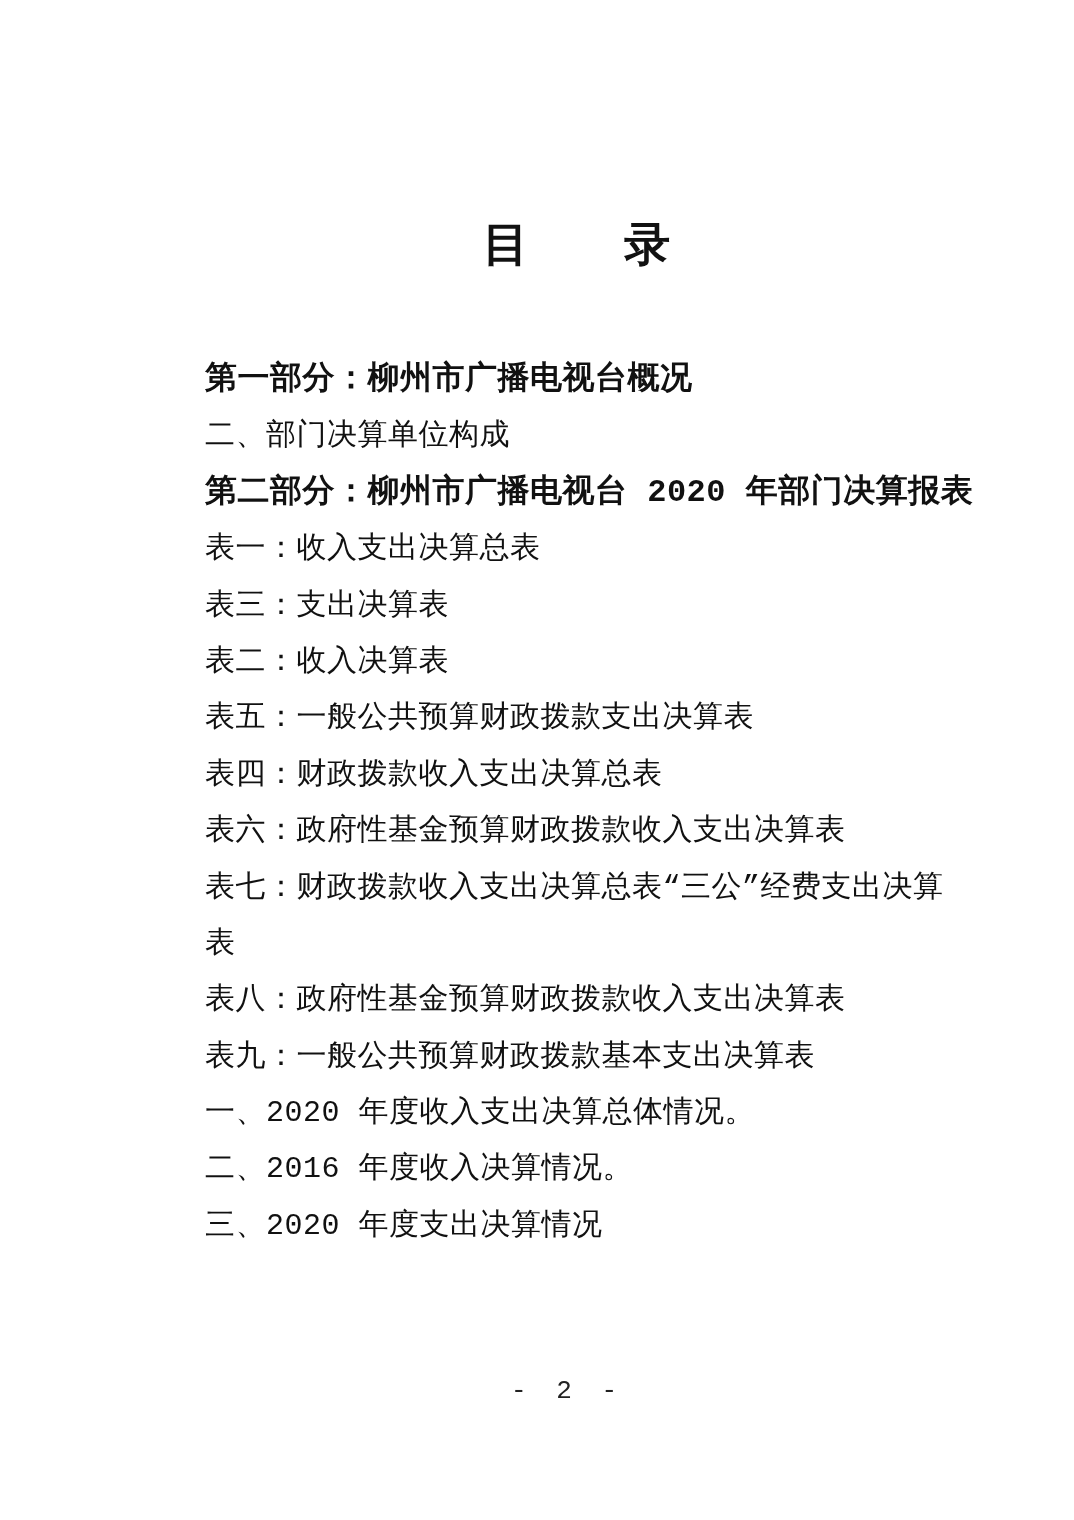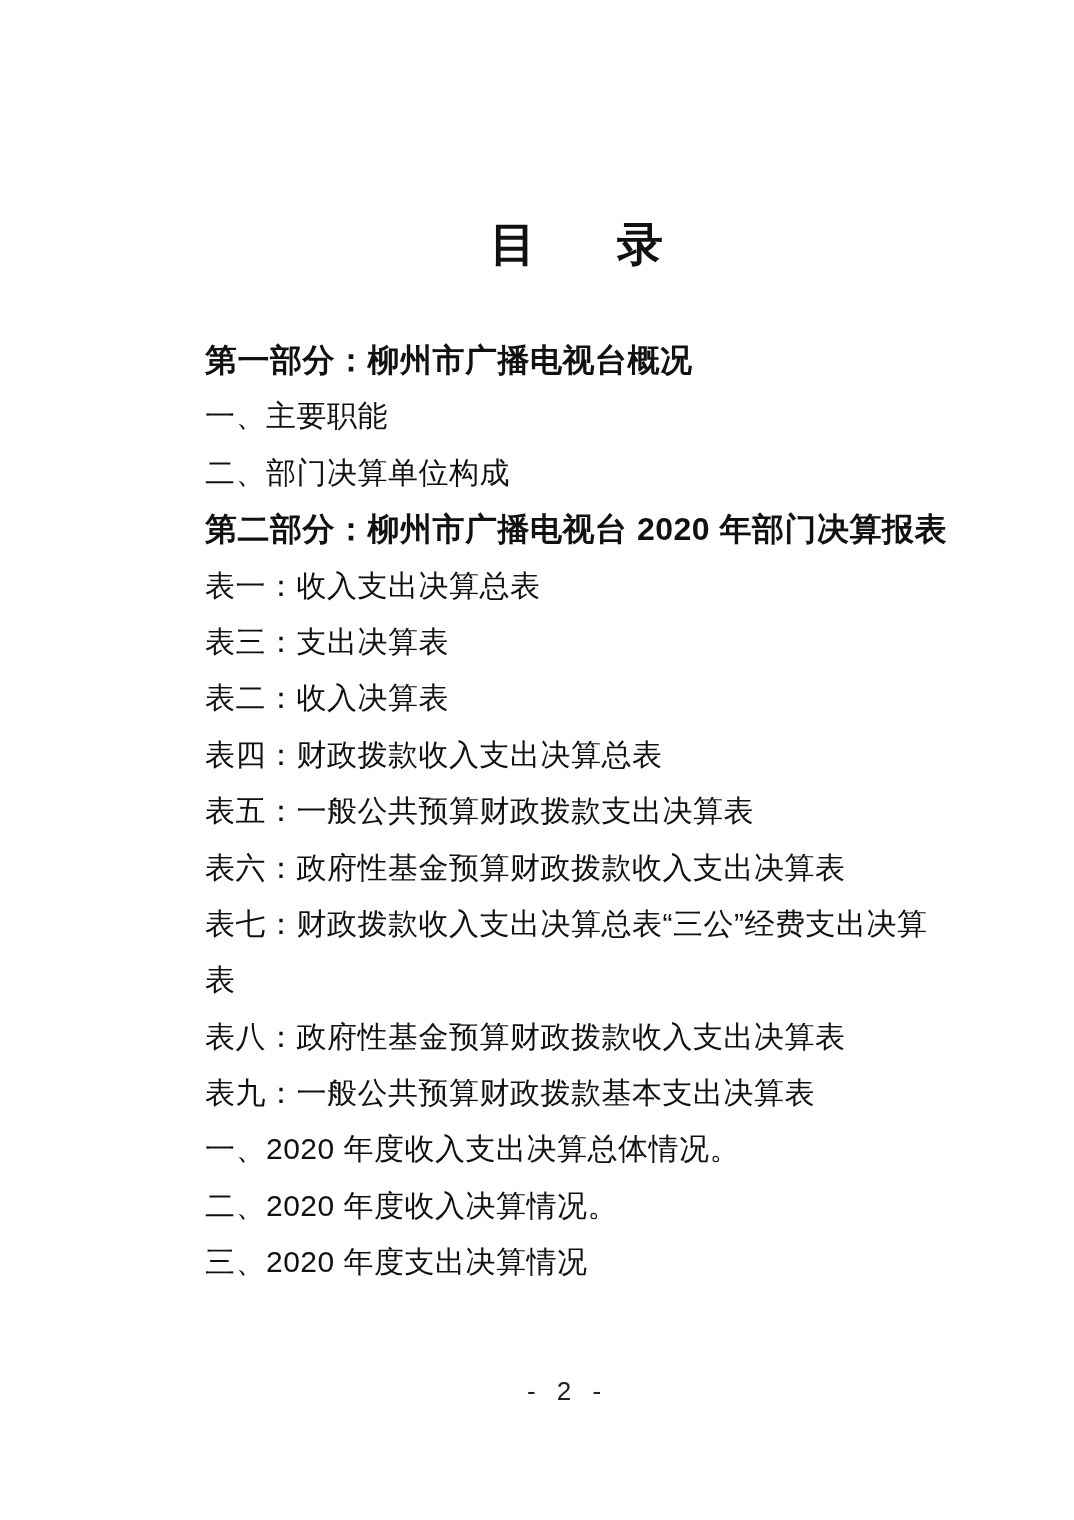--- a/index.html
+++ b/index.html
@@ -6,41 +6,41 @@
     margin: 0;
     padding: 0;
     background: #ffffff;
   }
   .page {
     position: relative;
     width: 1074px;
     height: 1408px;
     background: #ffffff;
     overflow: hidden;
-    font-family: Liberation Sans, sans-serif;
+    font-family: Liberation Mono, monospace;
     color: #111111;
   }
   .doc-title {
     position: absolute;
     top: 214px;
     left: 0;
     width: 100%;
     box-sizing: border-box;
     padding-left: 80px;           
     text-align: center;
     font-size: 46px;
     font-weight: bold;
     letter-spacing: 1px;
     word-spacing: 66px;           
     white-space: pre;
   }
   .toc {
     position: absolute;
     left: 205px;
-    top: 332px;
+    top: 352px;
     width: 748px;
   }
   .toc-entry {
     margin: 0;
     padding: 0;
     height: 56.4px;
     line-height: 56.4px;
     font-size: 30px;
     letter-spacing: 0.5px;
     white-space: nowrap;
@@ -66,33 +66,32 @@
 </style>
 </head>
 <body>
 
 <div class="page">
 
   <div class="doc-title">目 录</div>
 
   <div class="toc">
       <p class="toc-entry bold">第一部分：柳州市广播电视台概况</p>
-      <p class="toc-entry">一、主要职能</p>
       <p class="toc-entry">二、部门决算单位构成</p>
       <p class="toc-entry bold">第二部分：柳州市广播电视台 2020 年部门决算报表</p>
       <p class="toc-entry">表一：收入支出决算总表</p>
       <p class="toc-entry">表三：支出决算表</p>
       <p class="toc-entry">表二：收入决算表</p>
+      <p class="toc-entry">表五：一般公共预算财政拨款支出决算表</p>
       <p class="toc-entry">表四：财政拨款收入支出决算总表</p>
-      <p class="toc-entry">表五：一般公共预算财政拨款支出决算表</p>
       <p class="toc-entry">表六：政府性基金预算财政拨款收入支出决算表</p>
       <p class="toc-entry">表七：财政拨款收入支出决算总表“三公”经费支出决算</p>
       <p class="toc-entry">表</p>
       <p class="toc-entry">表八：政府性基金预算财政拨款收入支出决算表</p>
       <p class="toc-entry">表九：一般公共预算财政拨款基本支出决算表</p>
       <p class="toc-entry">一、2020 年度收入支出决算总体情况。</p>
-      <p class="toc-entry">二、2020 年度收入决算情况。</p>
+      <p class="toc-entry">二、2016 年度收入决算情况。</p>
       <p class="toc-entry">三、2020 年度支出决算情况</p>
     </div>
 
   <div class="page-footer">- 2 -</div>
 
 </div>
 
 </body></html>

